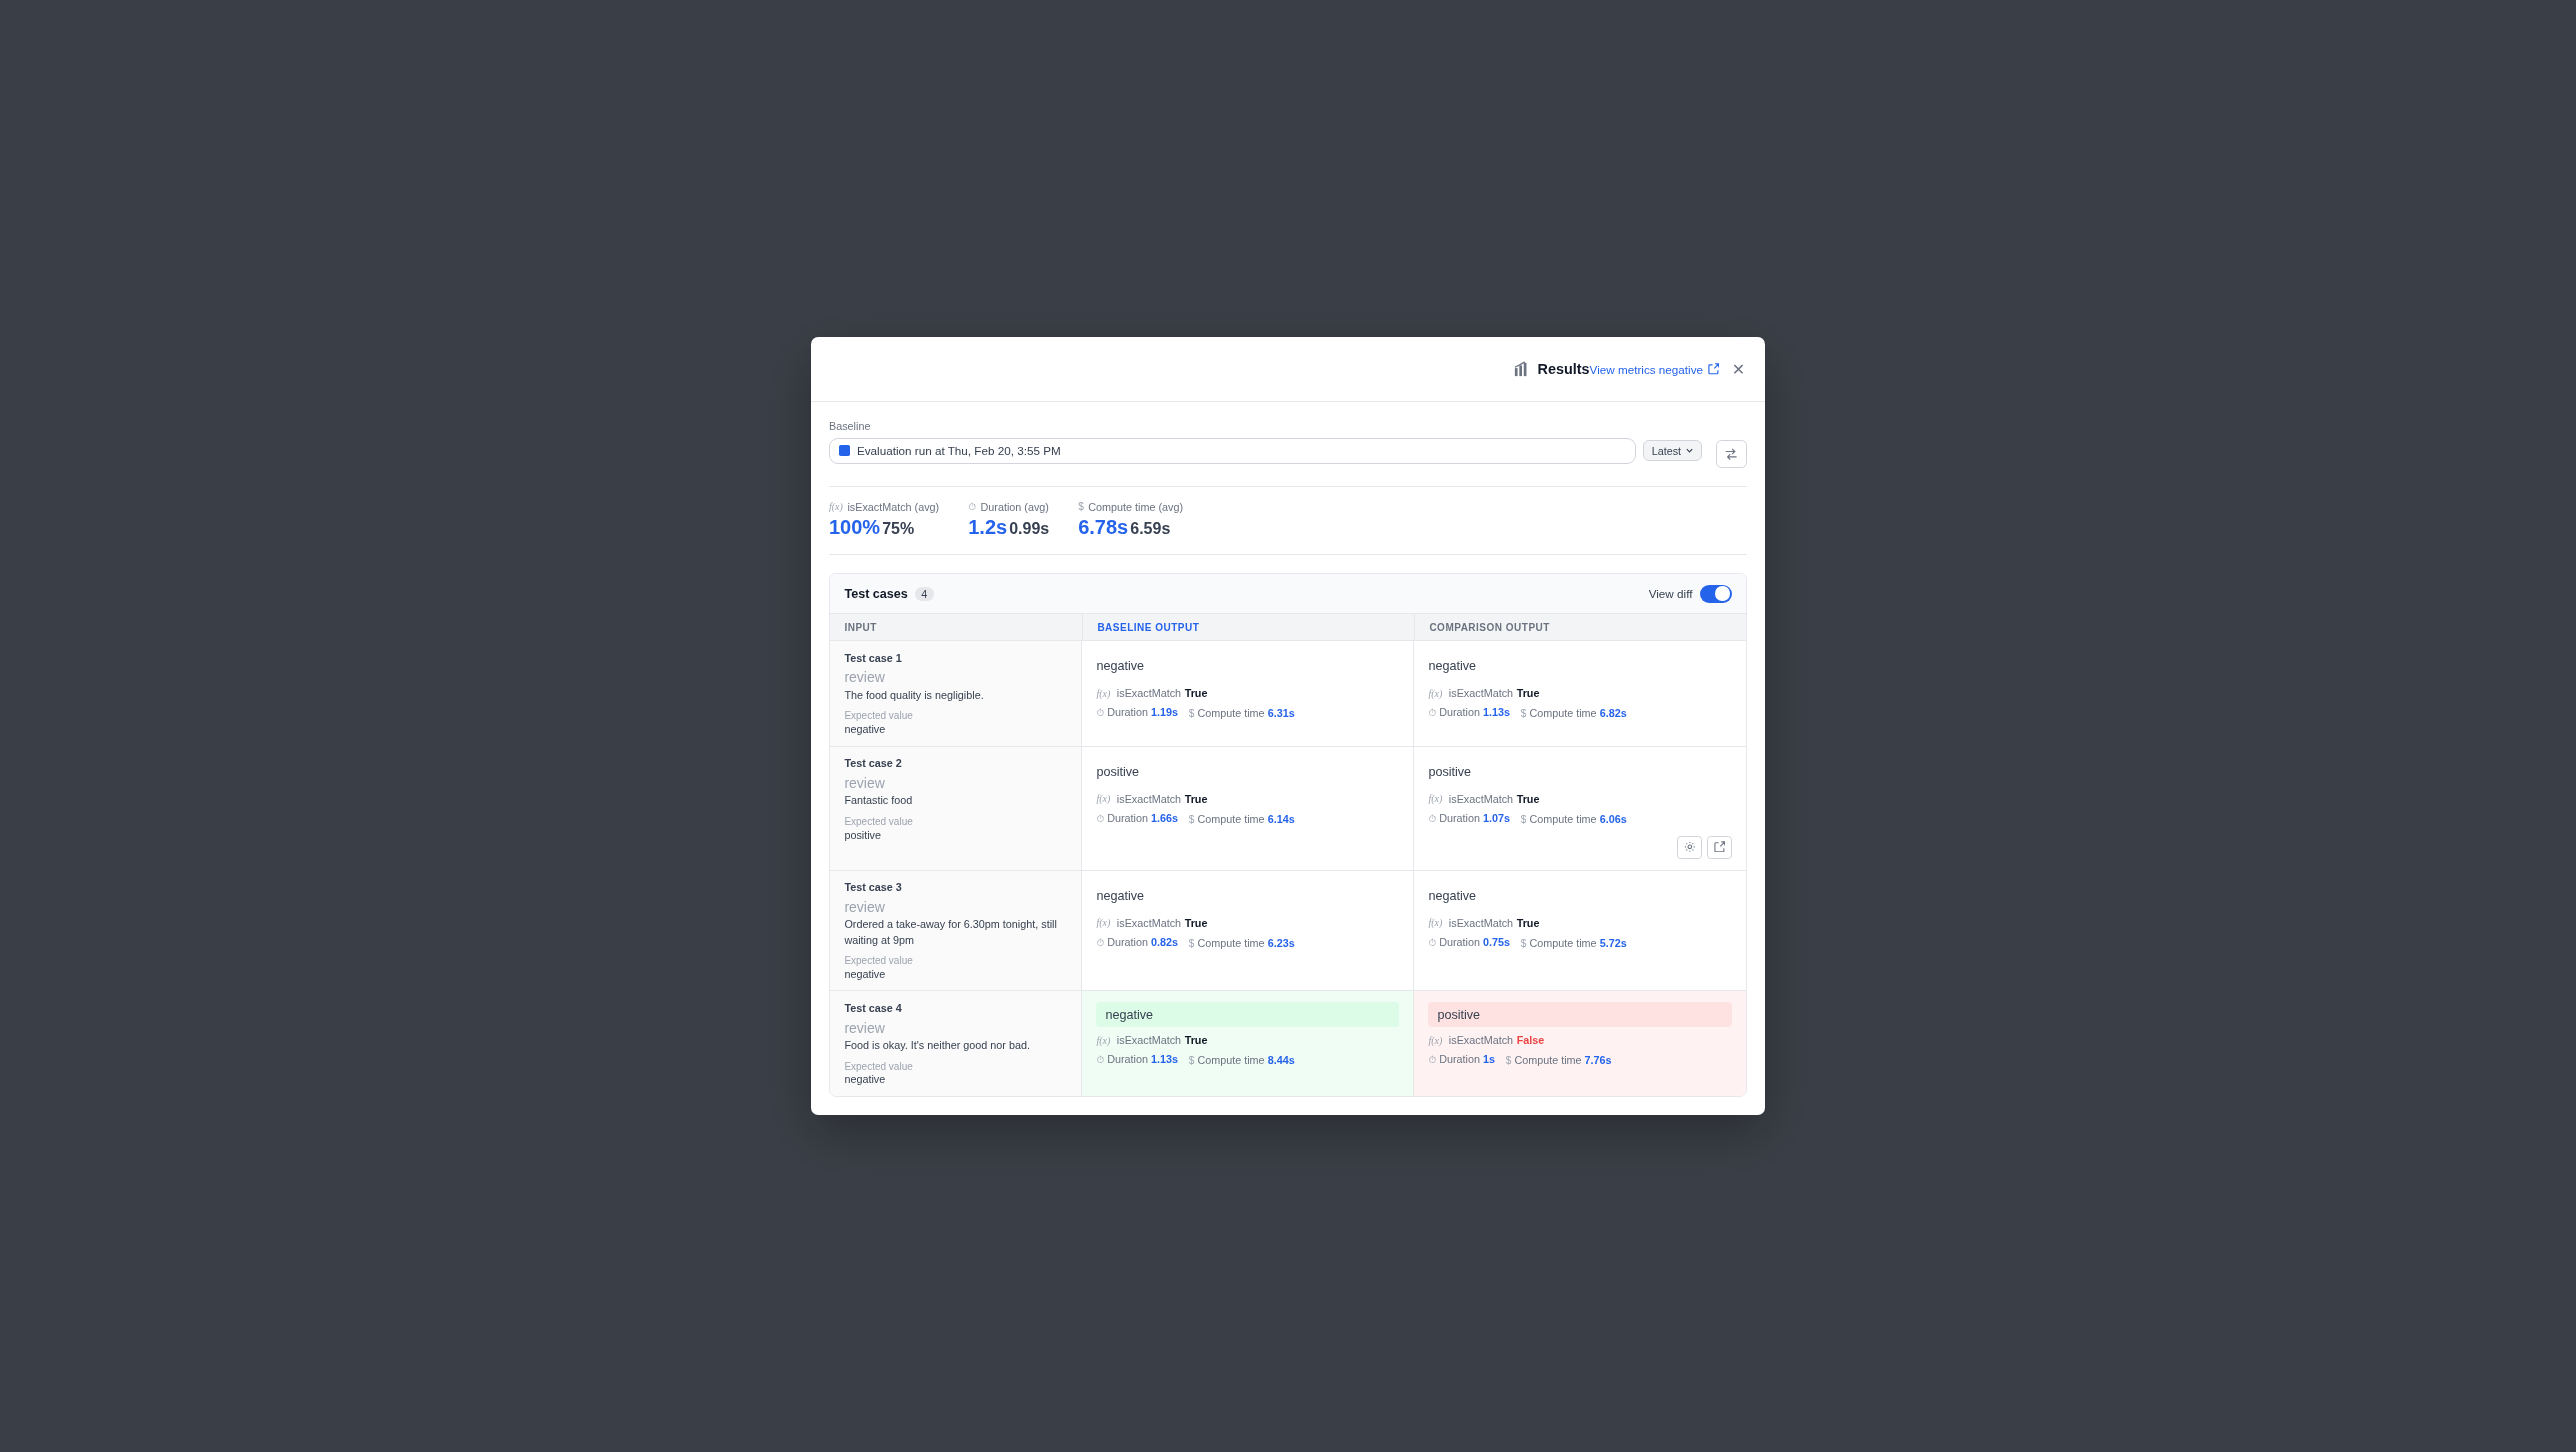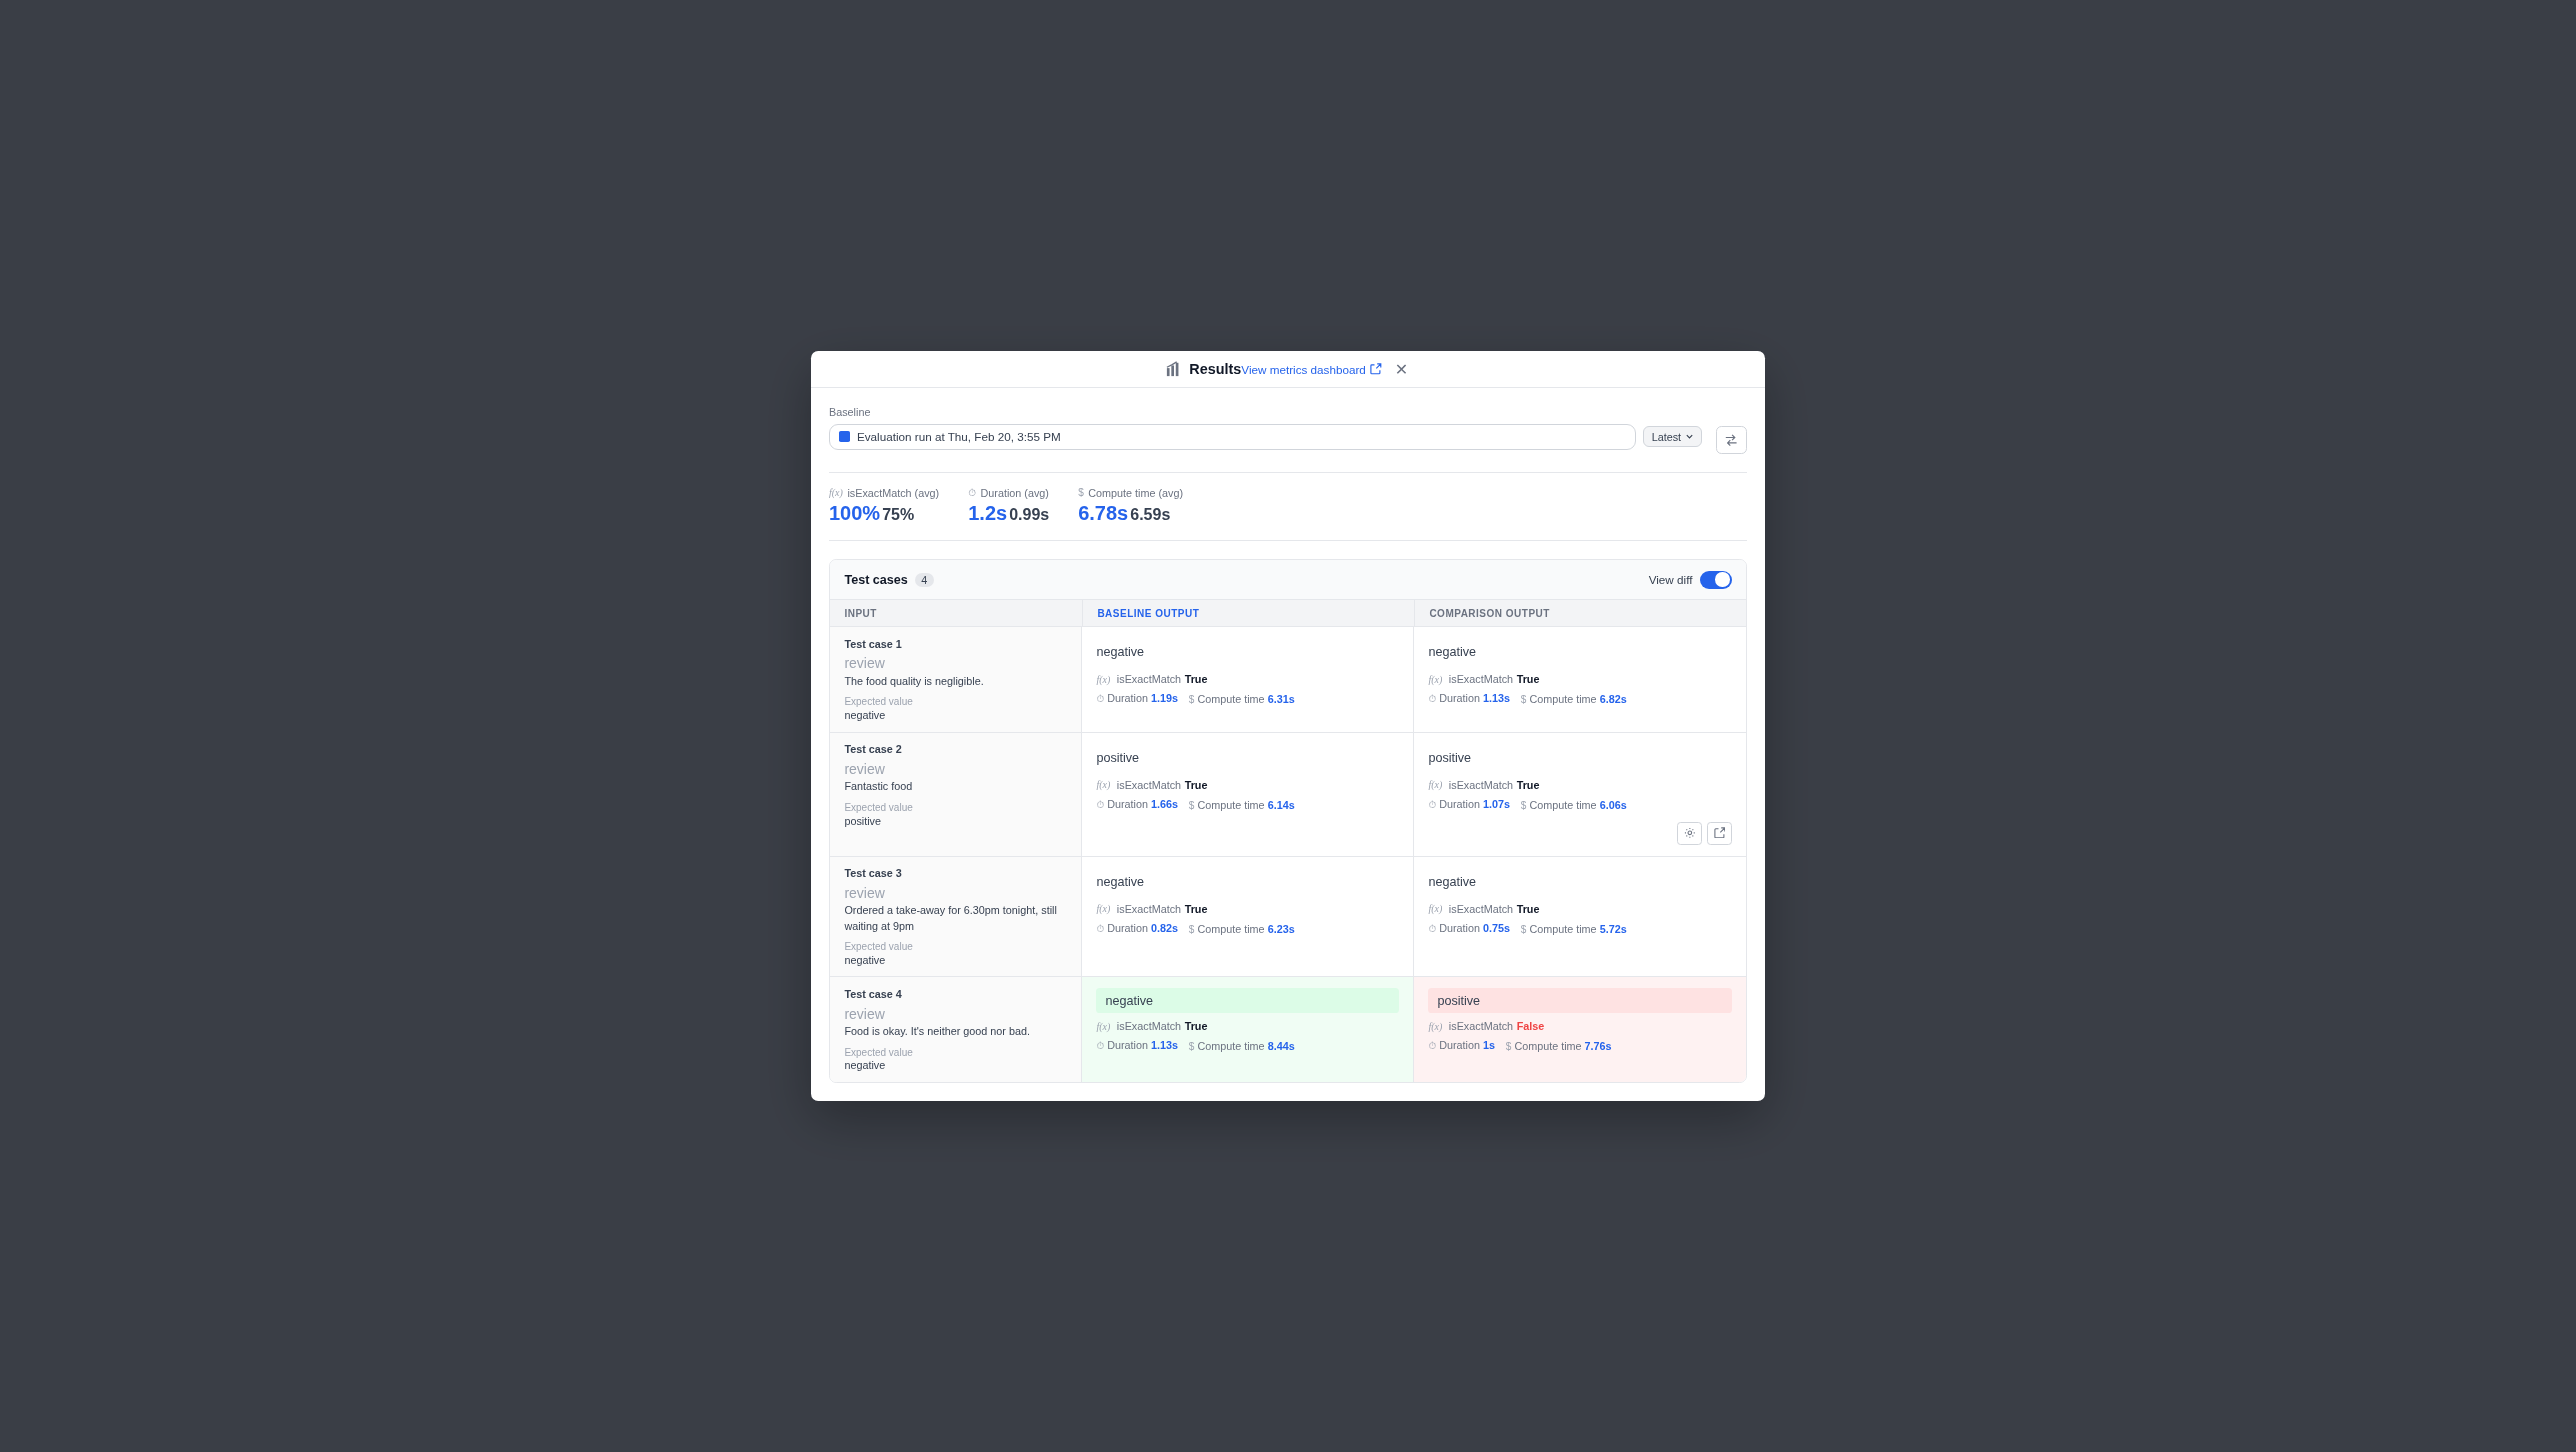--- a/index.html
+++ b/index.html
@@ -26,22 +26,22 @@
       width: 954px;
       max-height: 90vh;
       overflow: hidden;
       display: flex;
       flex-direction: column;
       box-shadow: 0 18px 54px rgba(0,0,0,0.3);
     }
     .modal-header {
       display: flex;
       align-items: center;
-      justify-content: center;
-      padding: 7px 18px;
+      justify-content: flex-end;
+      padding: 21px 18px;
       border-bottom: 0.9px solid #e5e7eb;
       flex-shrink: 0;
     }
     .modal-title-row {
       display: flex;
       align-items: center;
       gap: 7.2px;
     }
     .modal-title {
       font-size: 14.4px;
@@ -417,21 +417,21 @@
         <svg width="16" height="16" viewBox="0 0 18 18" fill="none">
           <rect x="1" y="8" width="3" height="9" fill="#6b7280"></rect>
           <rect x="6" y="5" width="3" height="12" fill="#6b7280"></rect>
           <rect x="11" y="2" width="3" height="15" fill="#6b7280"></rect>
           <path d="M1 7 L7 4 L12 1" stroke="#6b7280" stroke-width="1.5" fill="none"></path>
         </svg>
         <span class="modal-title">Results</span>
       </div>
       <div class="header-right">
         <a class="view-metrics-btn">
-          <span>View metrics dashboard</span>
+          <span>View metrics negative</span>
           <svg width="11.7" height="11.7" viewBox="0 0 13 13" fill="none">
             <path d="M5 2H2a1 1 0 00-1 1v8a1 1 0 001 1h8a1 1 0 001-1V8" stroke="#2563eb" stroke-width="1.3" fill="none"></path>
             <path d="M8 1h4v4M12 1L7 6" stroke="#2563eb" stroke-width="1.3"></path>
           </svg>
         </a>
         <button class="close-btn">✕</button>
       </div>
     </div>
 
     <div class="modal-body">

